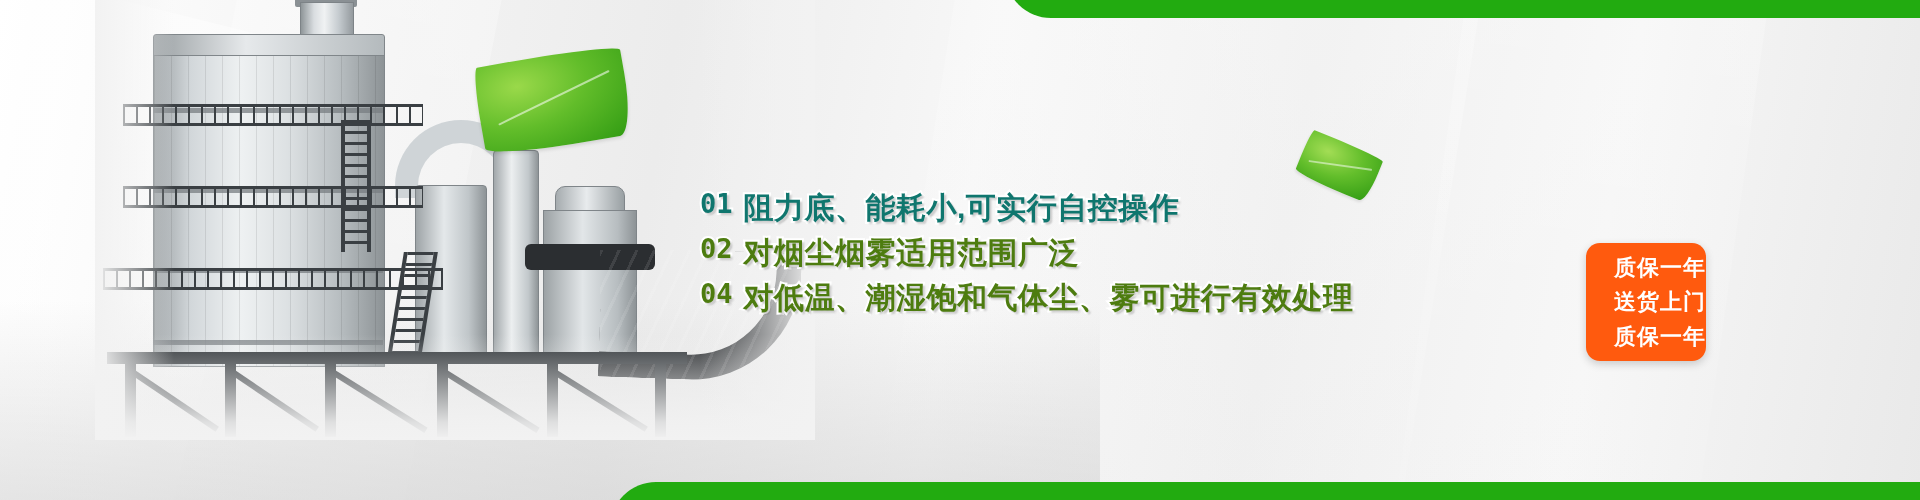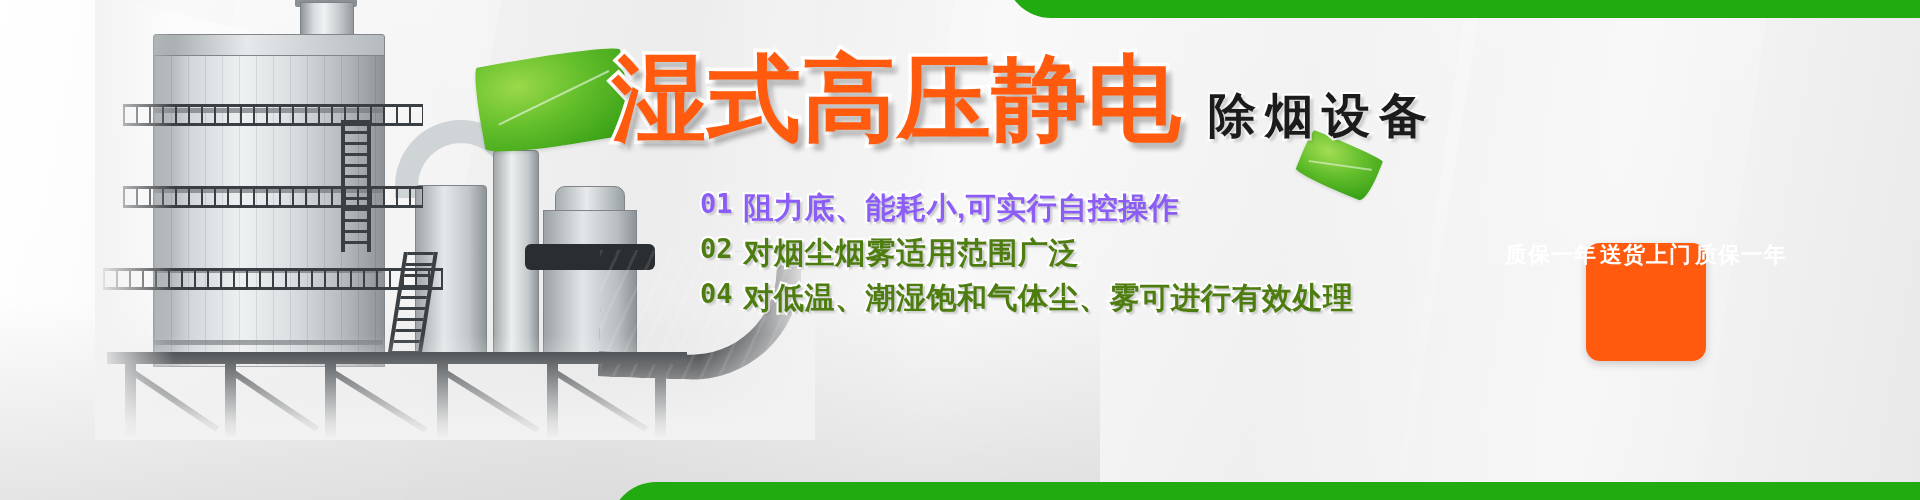--- a/index.html
+++ b/index.html
@@ -283,38 +283,38 @@
   .f-text {
     font-size: 30px;
     font-weight: 700;
     line-height: 1.3;
     letter-spacing: 0.5px;
     -webkit-text-stroke: 4px #ffffff;
     paint-order: stroke fill;
     text-shadow: 2px 2px 2px rgba(0,0,0,.22);
   }
   .f-text .l2 { display: block; }
-  .c-orange { color: #8b5cf6; }
+  .c-orange { color: #0f766e; }
   .c-dark { color: #4d7c0f; }
 
   
   .badge {
     position: absolute;
     left: 1586px;
     top: 243px;
     width: 120px;
     height: 118px;
     background: #ff5a0e;
     border-radius: 14px;
     box-shadow: 0 3px 8px rgba(0,0,0,.18);
     display: flex;
-    flex-direction: row;
-    align-items: flex-start;
+    flex-direction: column;
+    align-items: flex-end;
     justify-content: center;
-    gap: 3px;
+    gap: 11px;
   }
   .badge-line {
     color: #ffffff;
     font-size: 22px;
     font-weight: 700;
     letter-spacing: 1px;
     line-height: 1.05;
     white-space: nowrap;
   }
 </style>
@@ -369,24 +369,20 @@
     </div>
     <div class="photo-fade"></div>
   </div>
 
   <div class="leaf leaf-big"></div>
   <div class="leaf leaf-small"></div>
 
   <div class="green-top"></div>
   <div class="green-bottom"></div>
 
-  <div class="headline-row">
-    <div class="headline-main">湿式高压静电</div>
-    <div class="headline-sub">除烟设备</div>
-  </div>
 
   <div class="features">
 
     <div class="feature">
       <span class="f-num c-orange">01</span>
       <span class="f-text c-orange">
         <span class="l1">阻力底、能耗小,可实行自控操作</span>
       </span>
     </div>
 

